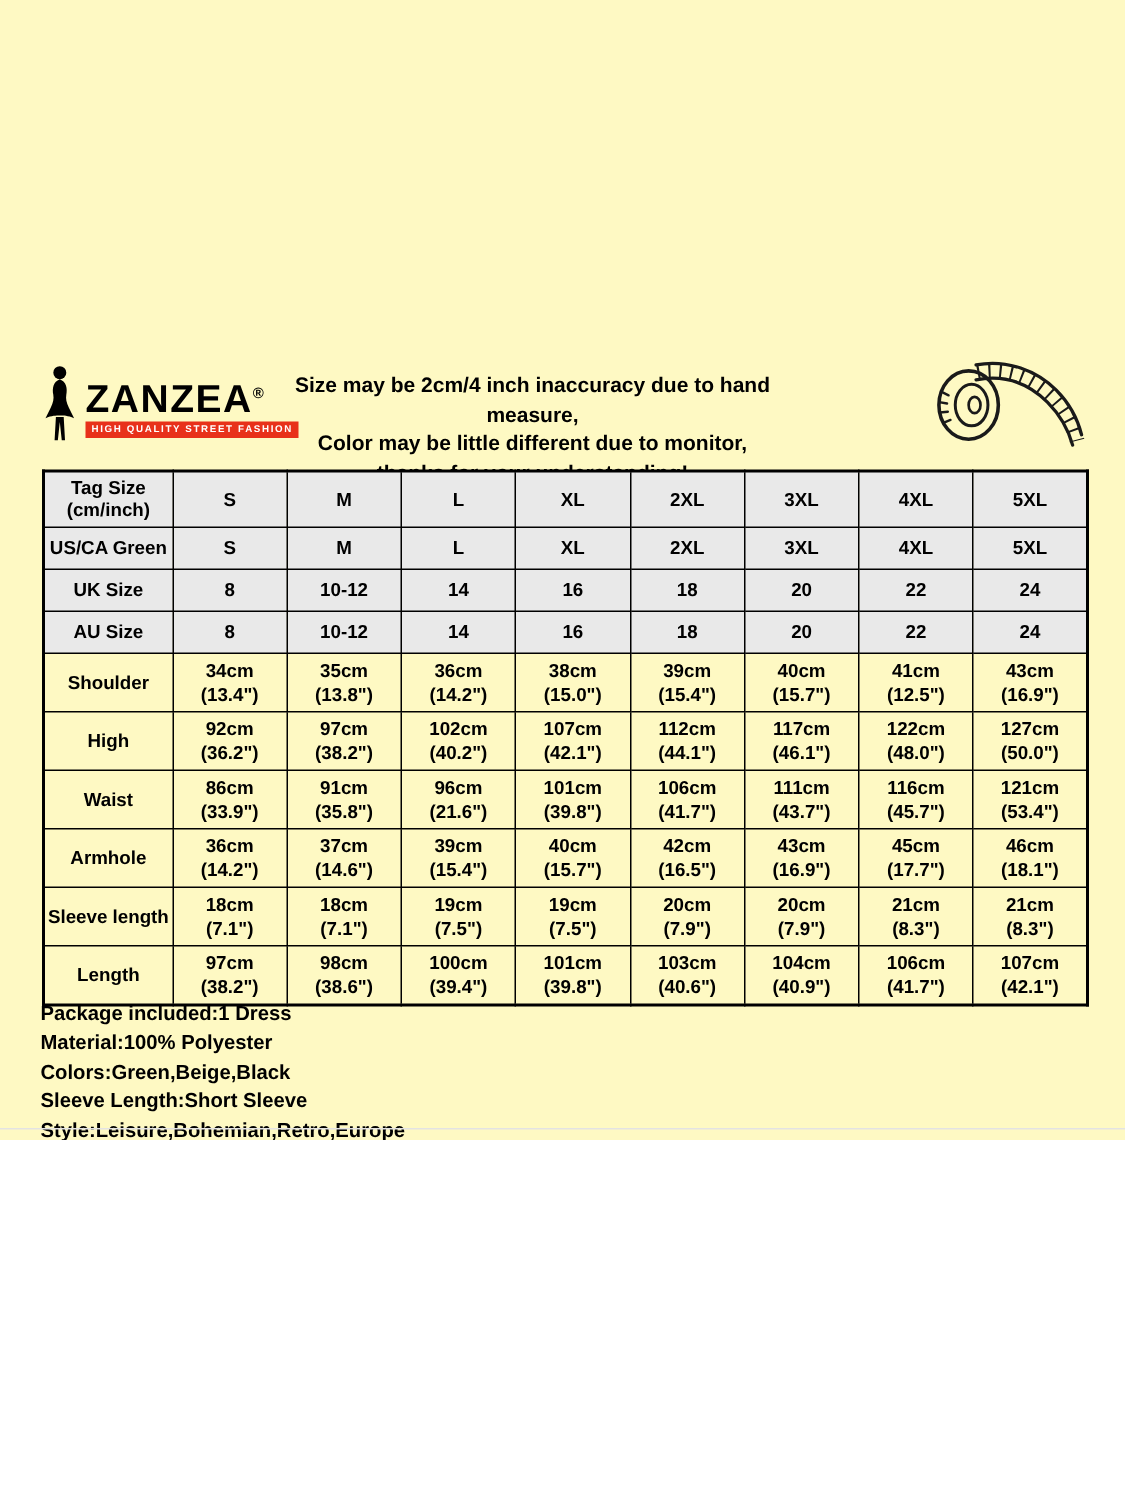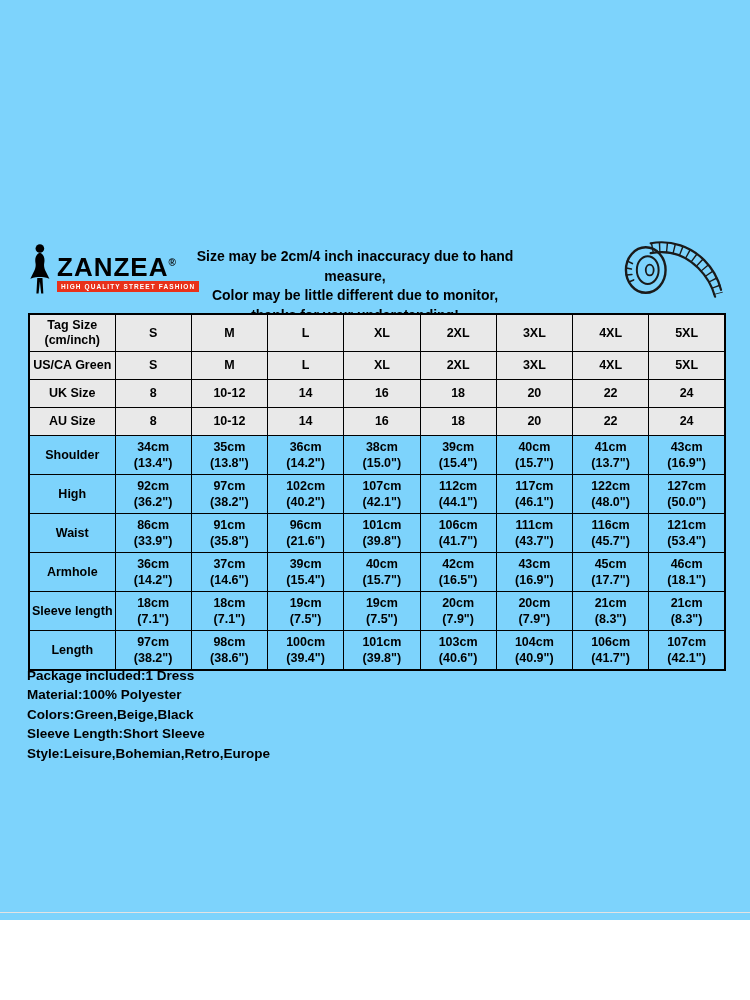--- a/index.html
+++ b/index.html
@@ -1,17 +1,17 @@
 <!DOCTYPE html>
 <html><head>
 <meta charset="utf-8">
 <style>
   html,body{margin:0;padding:0;background:#fff;}
   .page{
-    position:relative;width:750px;height:920px;background:#7dd3fc;
+    position:relative;width:750px;height:760px;background:#fef9c3;
     font-family:"Liberation Sans",sans-serif;color:#000;overflow:hidden;
   }
   
   .header{position:absolute;top:236px;left:26px;width:698px;display:flex;align-items:flex-start;}
   .logo{width:140px;display:flex;align-items:center;gap:5px;padding-top:6px;}
   .logo-figure svg{display:block;}
   .logo-text{display:flex;flex-direction:column;align-items:flex-start;}
   .brand{font-size:26px;font-weight:bold;letter-spacing:1px;line-height:26px;white-space:nowrap;}
   .brand sup{font-size:10px;font-weight:bold;}
   .tagline{margin-top:2px;background:#e8311a;color:#fff;font-size:6.5px;font-weight:bold;
@@ -146,21 +146,21 @@
 (13.8")</td>
           <td>36cm
 (14.2")</td>
           <td>38cm
 (15.0")</td>
           <td>39cm
 (15.4")</td>
           <td>40cm
 (15.7")</td>
           <td>41cm
-(13.7")</td>
+(12.5")</td>
           <td>43cm
 (16.9")</td>
         </tr>
         <tr>
           <td>High</td>
           <td>92cm
 (36.2")</td>
           <td>97cm
 (38.2")</td>
           <td>102cm

